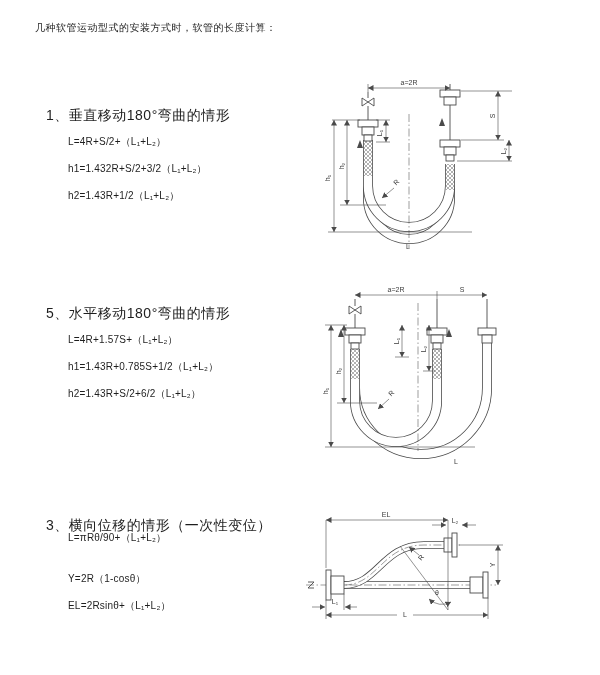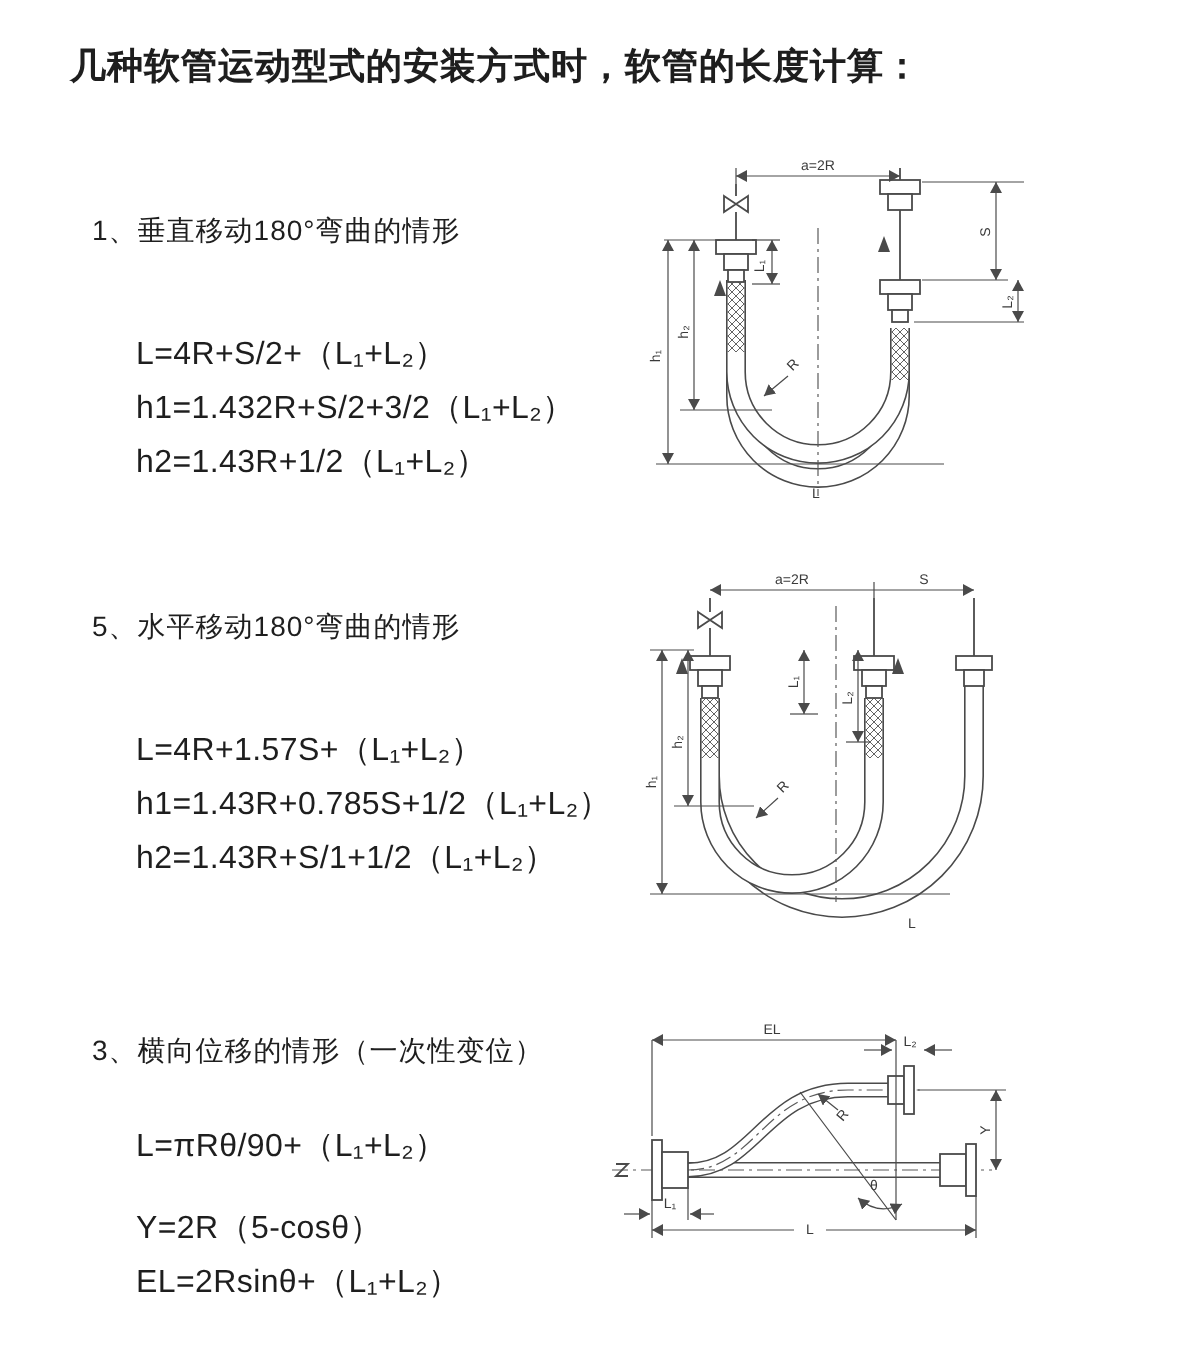--- a/index.html
+++ b/index.html
@@ -1,23 +1,23 @@
 <!DOCTYPE html>
 <html><head>
 <meta charset="utf-8">
 <style>
   html,body{margin:0;padding:0;}
   body{
     width:600px;height:675px;position:relative;overflow:hidden;
     background:#ffffff;color:#1e1e1e;
     font-family:"Liberation Sans", sans-serif;
   }
-  .title{position:absolute;left:35px;top:21px;font-size:18px;font-weight:bold;letter-spacing:.5px;}
+  .title{position:absolute;left:35px;top:21px;font-size:10px;font-weight:normal;letter-spacing:.5px;}
   .sec-heading{position:absolute;font-size:14px;font-weight:normal;letter-spacing:.5px;}
-  .formula{position:absolute;left:68px;font-size:16px;letter-spacing:.2px;margin-top:32px;}
+  .formula{position:absolute;left:68px;font-size:10px;letter-spacing:.2px;}
   .diagram{position:absolute;}
   svg text{font-size:7px;fill:#3a3a3a;font-family:"Liberation Sans",sans-serif;}
   .ln{stroke:#4a4a4a;stroke-width:0.9;fill:none;}
   .dim{stroke:#4a4a4a;stroke-width:0.6;fill:none;}
   .cl{stroke:#5a5a5a;stroke-width:0.6;fill:none;stroke-dasharray:8 2.5 1.5 2.5;}
   .tube-o{stroke:#4a4a4a;fill:none;}
   .tube-i{stroke:#ffffff;fill:none;}
   .fit{fill:#ffffff;stroke:#4a4a4a;stroke-width:0.9;}
   .fill-arrow{fill:#4a4a4a;stroke:none;}
 </style>
@@ -27,25 +27,25 @@
 <div class="title">几种软管运动型式的安装方式时，软管的长度计算：</div>
 
 <div class="sec-heading" style="left:46px;top:107px">1、垂直移动180°弯曲的情形</div>
 <div class="formula" style="top:135px">L=4R+S/2+（L₁+L₂）</div>
 <div class="formula" style="top:162px">h1=1.432R+S/2+3/2（L₁+L₂）</div>
 <div class="formula" style="top:189px">h2=1.43R+1/2（L₁+L₂）</div>
 
 <div class="sec-heading" style="left:46px;top:305px">5、水平移动180°弯曲的情形</div>
 <div class="formula" style="top:333px">L=4R+1.57S+（L₁+L₂）</div>
 <div class="formula" style="top:360px">h1=1.43R+0.785S+1/2（L₁+L₂）</div>
-<div class="formula" style="top:387px">h2=1.43R+S/1+1/2（L₁+L₂）</div>
+<div class="formula" style="top:387px">h2=1.43R+S/2+6/2（L₁+L₂）</div>
 
 <div class="sec-heading" style="left:46px;top:517px">3、横向位移的情形（一次性变位）</div>
 <div class="formula" style="top:531px">L=πRθ/90+（L₁+L₂）</div>
-<div class="formula" style="top:572px">Y=2R（5-cosθ）</div>
+<div class="formula" style="top:572px">Y=2R（1-cosθ）</div>
 <div class="formula" style="top:599px">EL=2Rsinθ+（L₁+L₂）</div>
 
 <svg class="diagram" style="left:320px;top:76px" width="270" height="190" viewBox="0 0 270 190">
   <defs>
     <marker id="ar1" markerUnits="userSpaceOnUse" markerWidth="6" markerHeight="6" refX="5.5" refY="3" orient="auto-start-reverse">
       <path d="M0 0 L5.5 3 L0 6 Z" fill="#4a4a4a"></path>
     </marker>
     <pattern id="brd1" width="4" height="4" patternUnits="userSpaceOnUse">
       <path d="M0 0 L4 4 M4 0 L0 4" stroke="#636363" stroke-width="0.5" fill="none"></path>
     </pattern>

